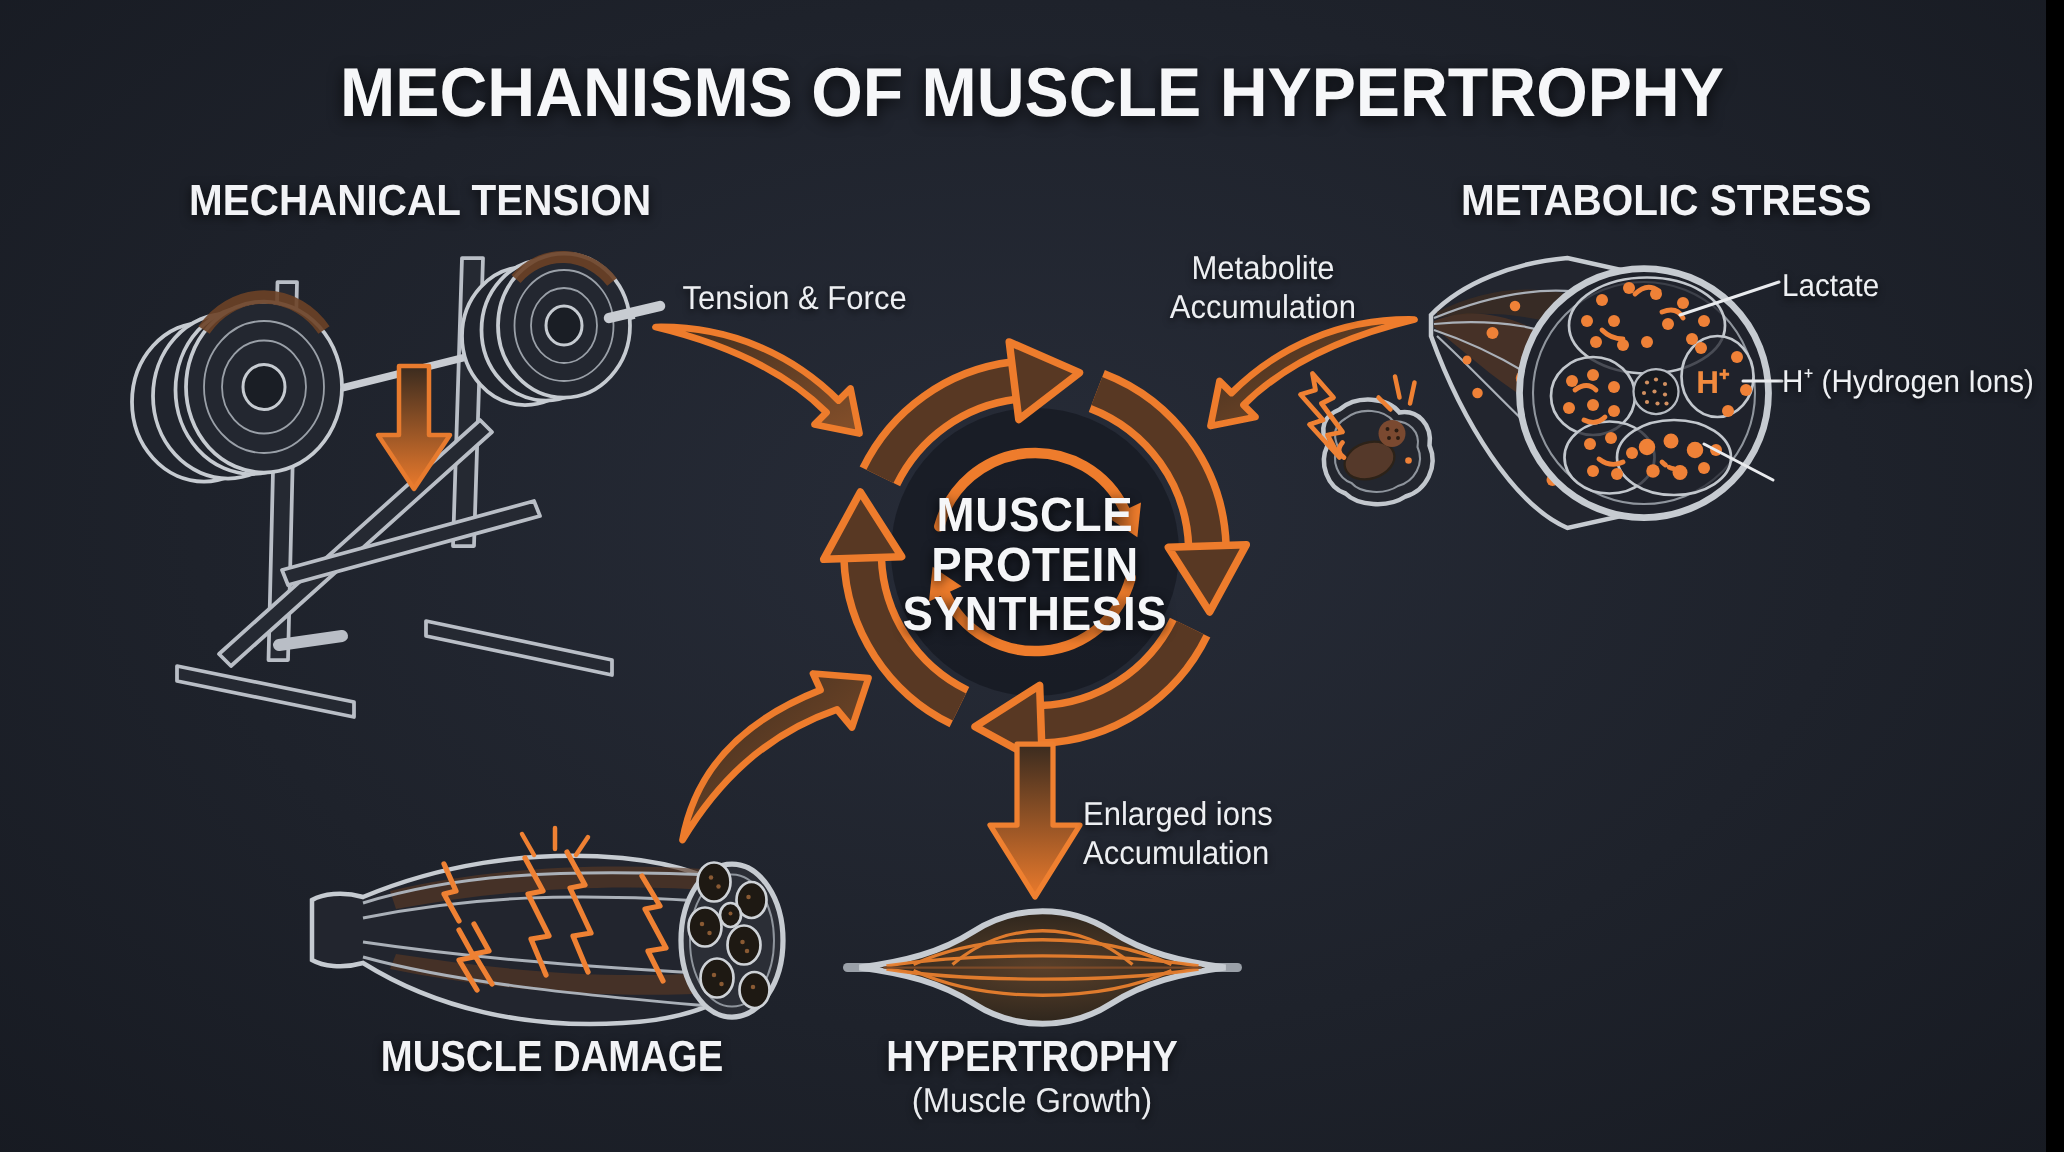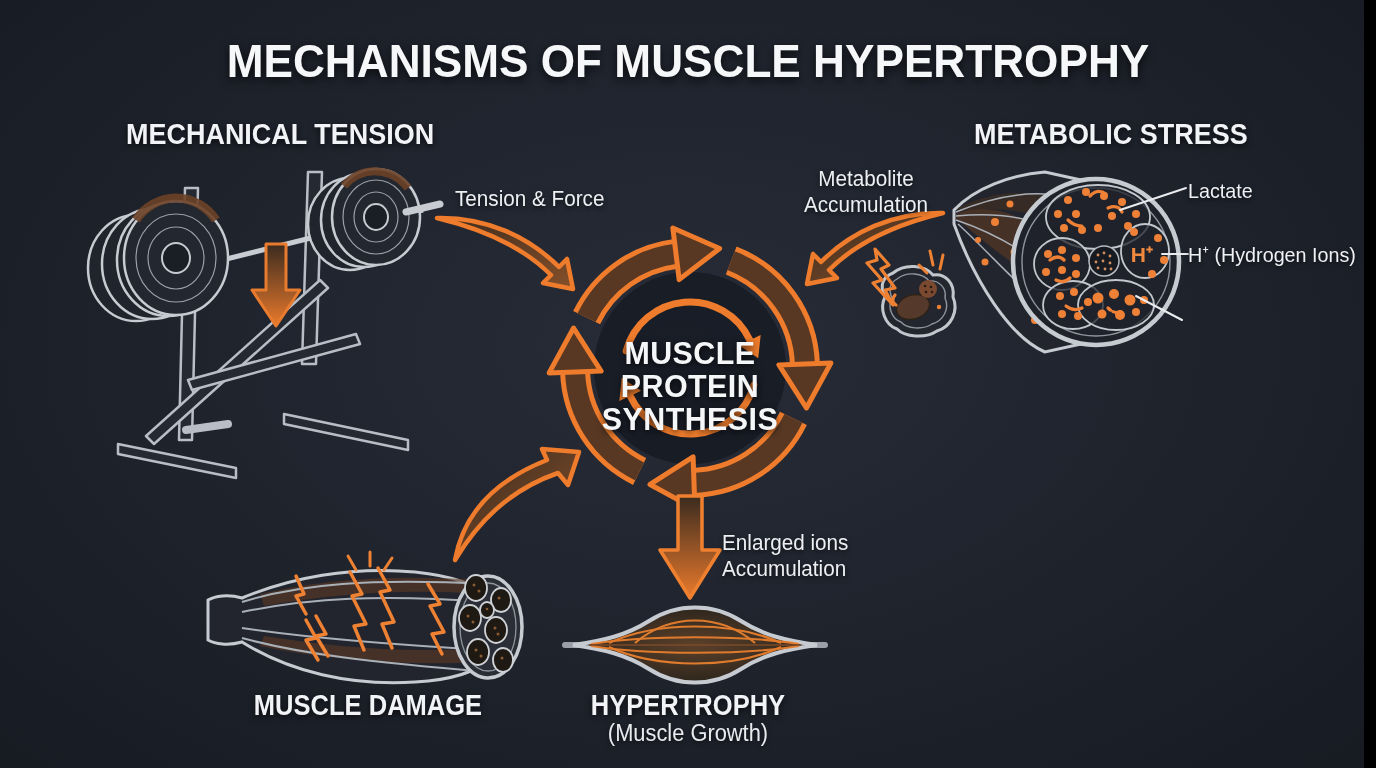--- a/index.html
+++ b/index.html
@@ -282,35 +282,35 @@
     <use href="#rh" transform="translate(176,55.8) rotate(-7)"></use>
     <use href="#rh" transform="translate(304.9,166) rotate(88)"></use>
     <use href="#rh" transform="translate(194,284.9) rotate(178)"></use>
     <use href="#rh" transform="translate(75.1,174) rotate(268)"></use>
     <path class="innerArc" d="M126.2,152.9 A66,66 0 0 1 249.8,142.1"></path>
     <use href="#ih" transform="translate(249.8,142.1) rotate(65)"></use>
     <path class="innerArc" d="M253.8,187.1 A66,66 0 0 1 130.2,197.9"></path>
     <use href="#ih" transform="translate(130.2,197.9) rotate(245)"></use>
   </svg>
 
-  <div class="abs" style="left:565px;top:337px;width:250px">
+  <div class="abs" style="left:565px;top:327px;width:250px">
     <div class="cycle-text">MUSCLE</div>
     <div class="cycle-text">PROTEIN</div>
     <div class="cycle-text">SYNTHESIS</div>
   </div>
 
   <svg class="abs" style="left:425px;top:205px" width="165" height="95" viewBox="0 0 165 95">
     <path class="swoosh" d="M12,13 C62,12 104,32 134,62 L142,54 L148,84 L118,78 L126,70 C100,44 62,25 12,13 Z"></path>
   </svg>
   <div class="abs lbl" style="left:455px;top:186px">Tension &amp; Force</div>
 
   <svg class="abs" style="left:780px;top:200px" width="175" height="95" viewBox="0 0 175 95">
     <path class="swoosh" d="M163,13 C113,12 71,32 41,62 L33,54 L27,84 L57,78 L49,70 C75,44 113,25 163,13 Z"></path>
   </svg>
-  <div class="abs" style="left:741px;top:166px;width:250px">
+  <div class="abs" style="left:717px;top:166px;width:250px">
     <div class="lblc">Metabolite</div>
     <div class="lblc">Accumulation</div>
   </div>
 
   <svg class="abs" style="left:445px;top:432px" width="150" height="138" viewBox="0 0 150 138">
     <path class="swoosh" d="M10,128 C18,84 46,50 102,28 L97,17 L134,20 L123,53 L113,41 C64,58 33,90 10,128 Z"></path>
   </svg>
 
   <svg class="abs" style="left:648px;top:494px" width="84" height="110" viewBox="0 0 84 110">
     <path d="M30,2 L54,2 L54,56 L72,56 L42,104 L12,56 L30,56 Z" fill="url(#gDown)" stroke="#ef8030" stroke-width="3.5" stroke-linejoin="round"></path>

